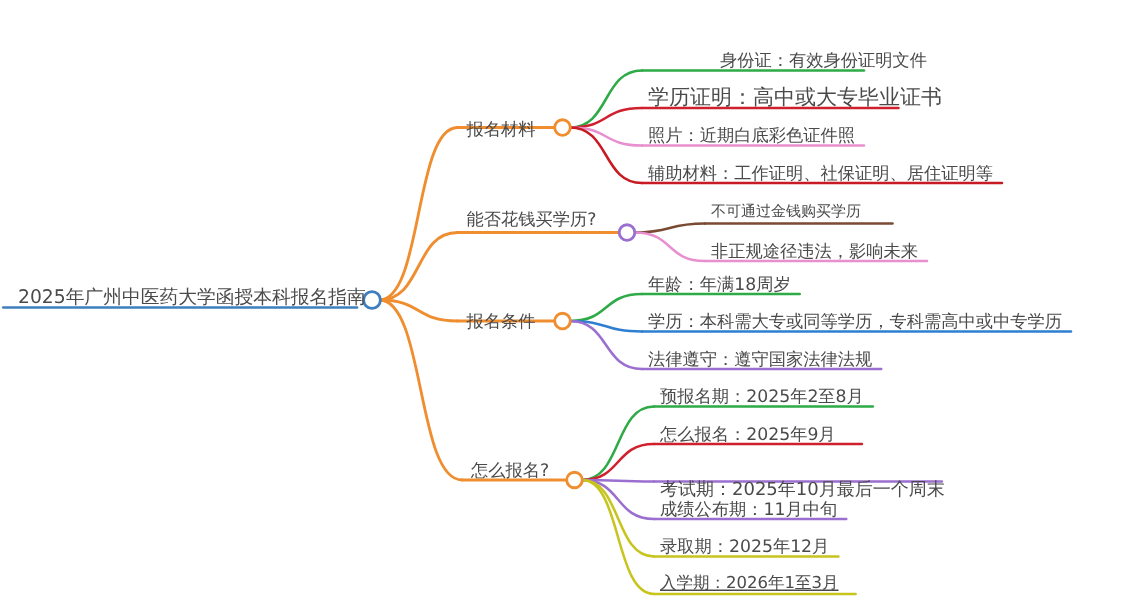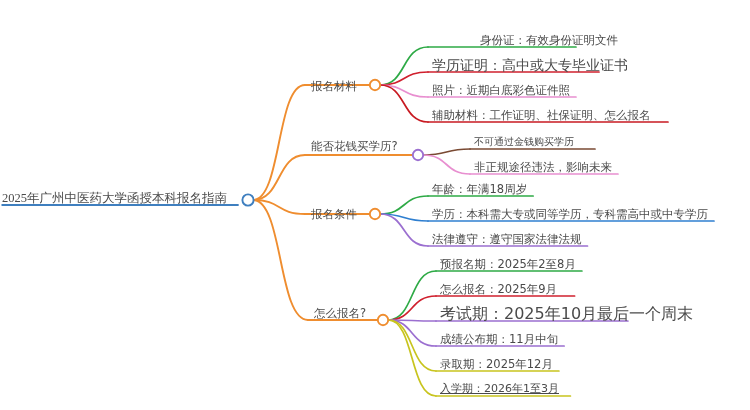--- a/index.html
+++ b/index.html
@@ -124,35 +124,35 @@
       <line x1="436" y1="346" x2="564.140625" y2="346" stroke="#9b6fd0" stroke-width="1.7" stroke-linecap="round"></line>
       <path d="M388,320 C414.4,320 409.6,371 436,371" fill="none" stroke="#c8c41e" stroke-width="1.7" stroke-linecap="round"></path>
       <line x1="436" y1="371" x2="558.90625" y2="371" stroke="#c8c41e" stroke-width="1.7" stroke-linecap="round"></line>
       <path d="M388,320 C414.4,320 409.6,396 436,396" fill="none" stroke="#c8c41e" stroke-width="1.7" stroke-linecap="round"></path>
       <line x1="436" y1="396" x2="570.40625" y2="396" stroke="#c8c41e" stroke-width="1.7" stroke-linecap="round"></line>
       <circle cx="383" cy="320" r="5.2" fill="#ffffff" stroke="#ef8d2f" stroke-width="1.9"></circle>
       <circle cx="248" cy="200" r="5.6" fill="#ffffff" stroke="#3f7fbf" stroke-width="1.9"></circle>
     </svg>
 
   <div id="text-layer">
-      <div class="node-text root-text" style="left: 2px; top: 191px; font-size: 12.5px; font-family: Liberation Serif, serif;">2025年广州中医药大学函授本科报名指南</div>
+      <div class="node-text root-text" style="left: 12px; top: 191px; font-size: 12.5px;">2025年广州中医药大学函授本科报名指南</div>
       <div class="node-text branch-text" style="left: 311px; top: 79px; font-size: 11.5px;">报名材料</div>
       <div class="node-text leaf-text" style="left: 432px; top: 33px; font-size: 11.5px; margin-left: 48px;">身份证：有效身份证明文件</div>
       <div class="node-text leaf-text" style="left: 432px; top: 58px; font-size: 14px;">学历证明：高中或大专毕业证书</div>
       <div class="node-text leaf-text" style="left: 432px; top: 83px; font-size: 11.5px;">照片：近期白底彩色证件照</div>
-      <div class="node-text leaf-text" style="left: 432px; top: 108px; font-size: 11.5px;">辅助材料：工作证明、社保证明、怎么报名</div>
+      <div class="node-text leaf-text" style="left: 432px; top: 108px; font-size: 11.5px;">辅助材料：工作证明、社保证明、居住证明等</div>
       <div class="node-text branch-text" style="left: 311px; top: 139px; font-size: 11.5px;">能否花钱买学历?</div>
       <div class="node-text leaf-text" style="left: 474px; top: 135px; font-size: 10px;">不可通过金钱购买学历</div>
       <div class="node-text leaf-text" style="left: 474px; top: 160px; font-size: 11.5px;">非正规途径违法，影响未来</div>
       <div class="node-text branch-text" style="left: 311px; top: 207px; font-size: 11.5px;">报名条件</div>
       <div class="node-text leaf-text" style="left: 432px; top: 182px; font-size: 11.5px;">年龄：年满18周岁</div>
       <div class="node-text leaf-text" style="left: 432px; top: 207px; font-size: 11.5px;">学历：本科需大专或同等学历，专科需高中或中专学历</div>
       <div class="node-text leaf-text" style="left: 432px; top: 232px; font-size: 11.5px;">法律遵守：遵守国家法律法规</div>
       <div class="node-text branch-text" style="left: 314px; top: 306px; font-size: 11.5px;">怎么报名?</div>
       <div class="node-text leaf-text" style="left: 440px; top: 257px; font-size: 11.5px;">预报名期：2025年2至8月</div>
       <div class="node-text leaf-text" style="left: 440px; top: 282px; font-size: 11.5px;">怎么报名：2025年9月</div>
-      <div class="node-text leaf-text" style="left: 440px; top: 307px; font-size: 16px;">考试期：2025年10月最后一个周末</div>
+      <div class="node-text leaf-text" style="left: 440px; top: 319px; font-size: 12px;">考试期：2025年10月最后一个周末</div>
       <div class="node-text leaf-text" style="left: 440px; top: 332px; font-size: 11.5px;">成绩公布期：11月中旬</div>
       <div class="node-text leaf-text" style="left: 440px; top: 357px; font-size: 11.5px;">录取期：2025年12月</div>
       <div class="node-text leaf-text" style="left: 440px; top: 382px; font-size: 11px; text-decoration: underline;">入学期：2026年1至3月</div>
     </div>
 
 </div>
 
 </body></html>

